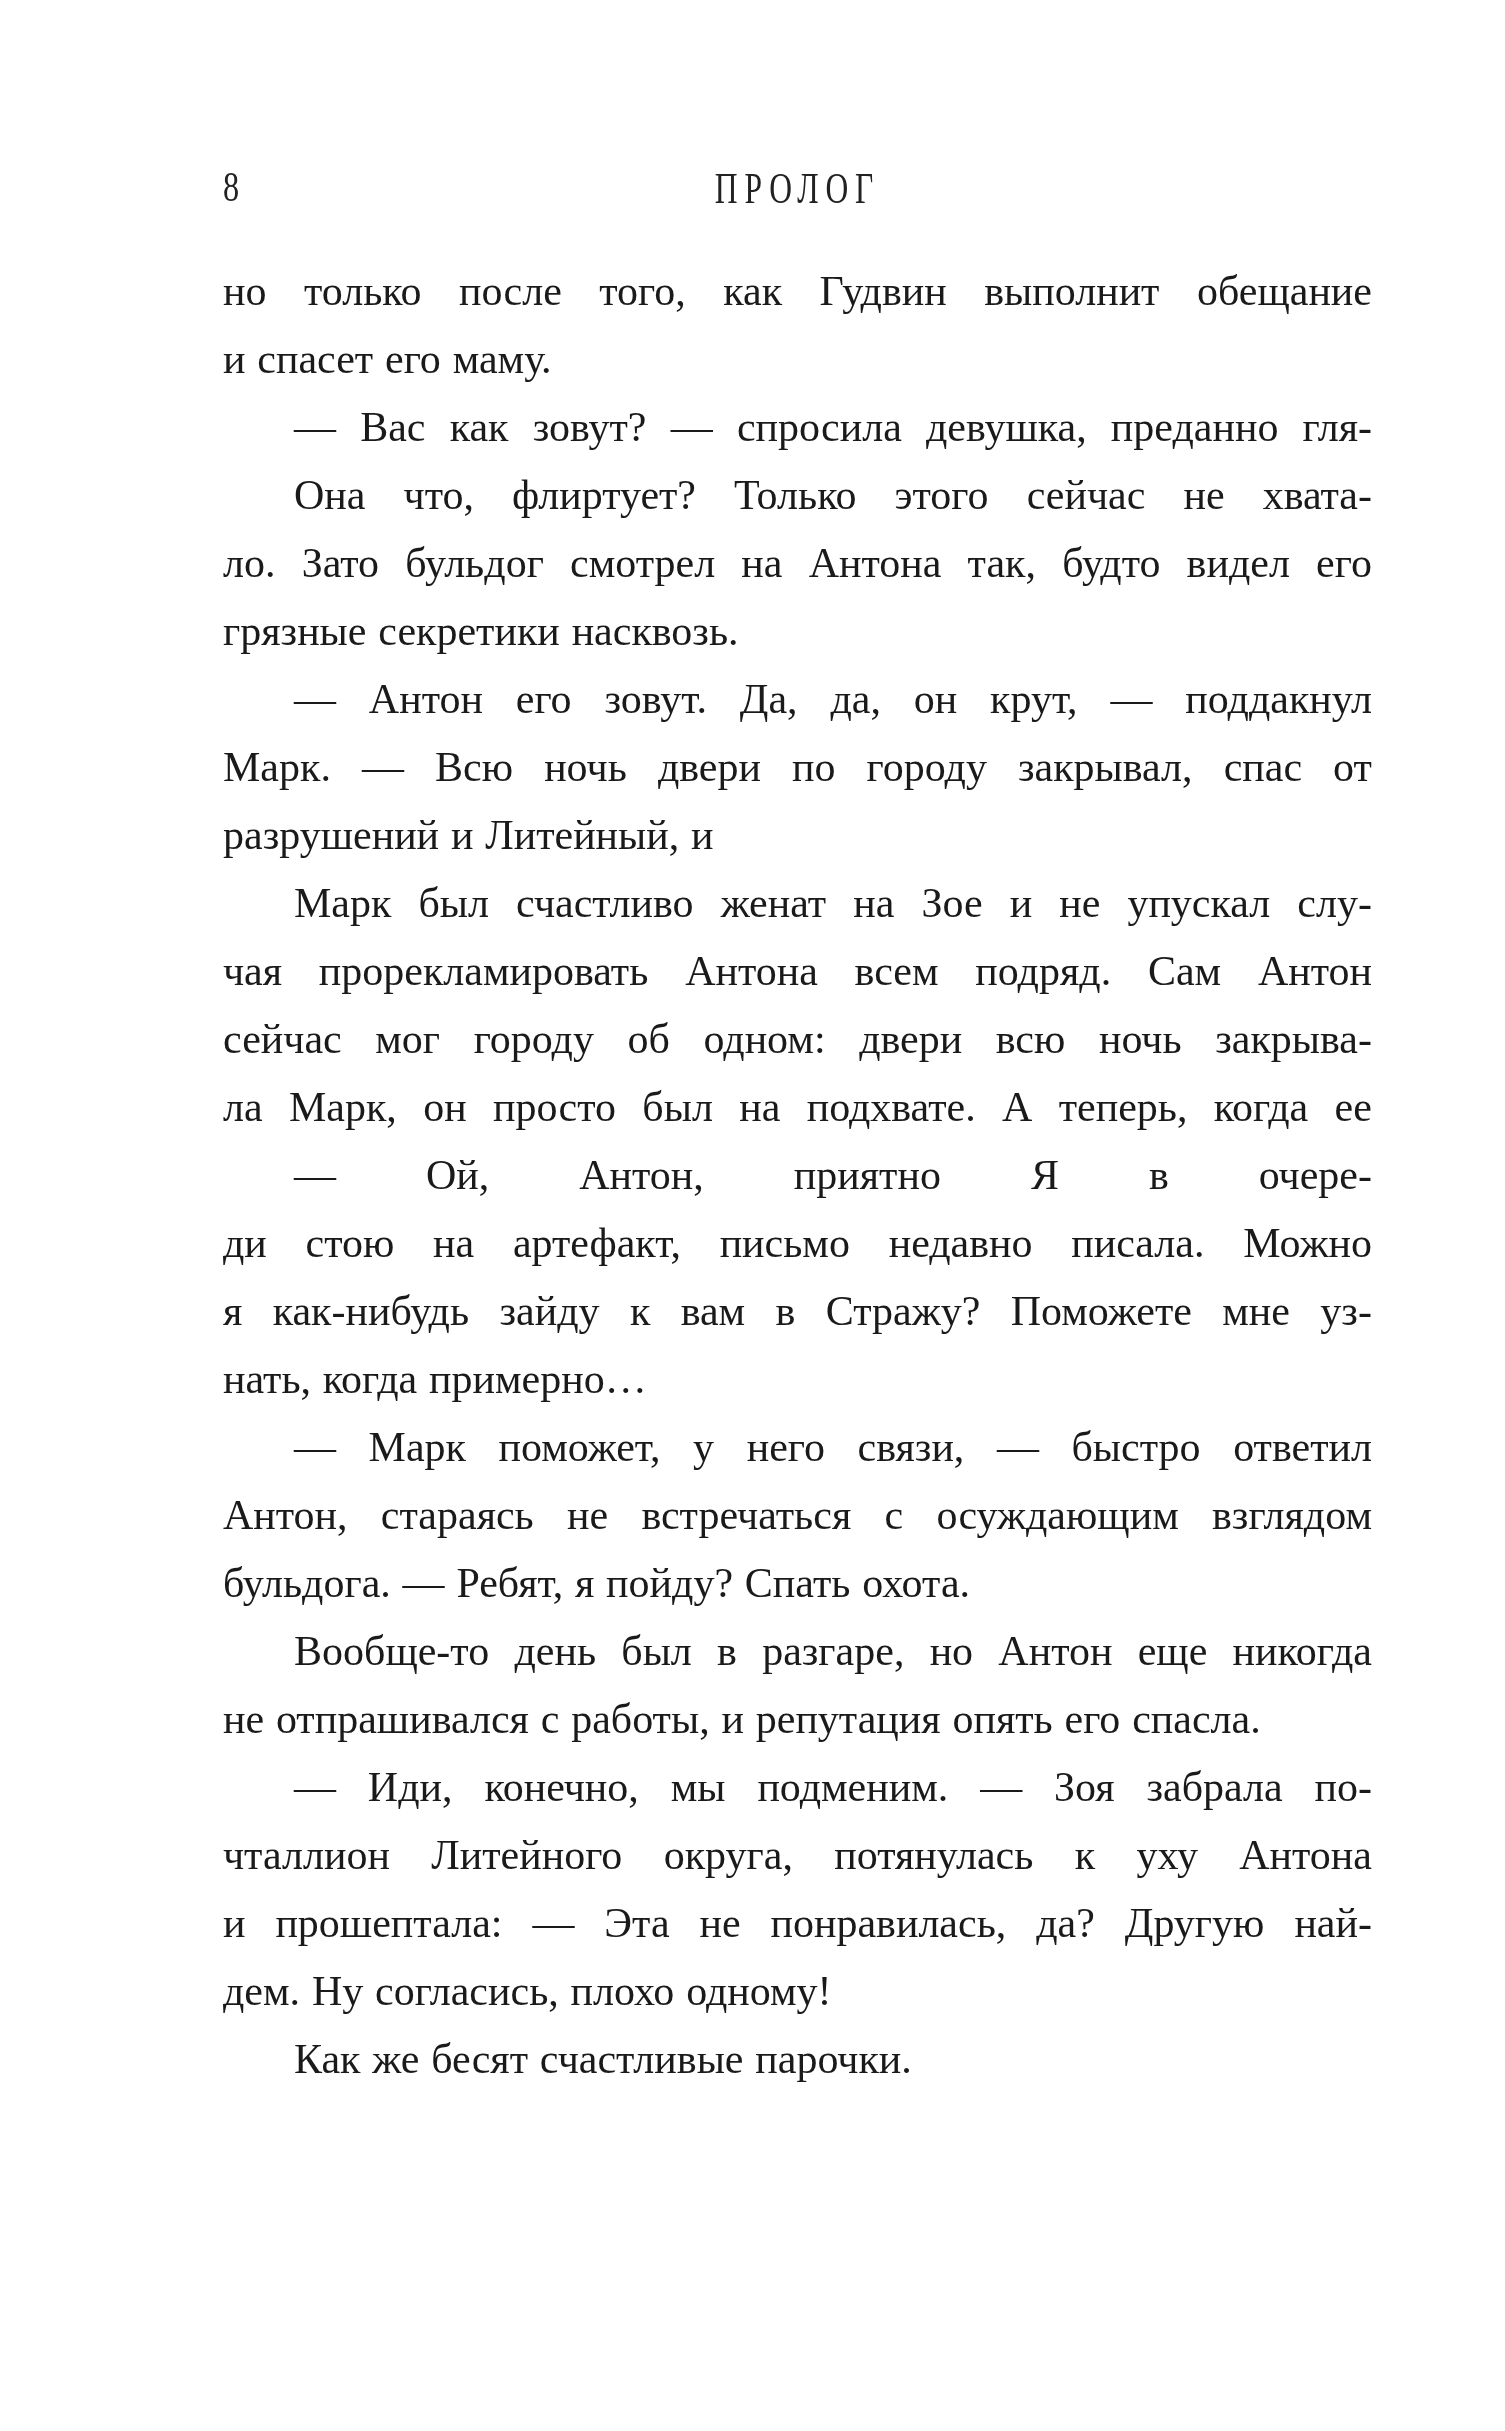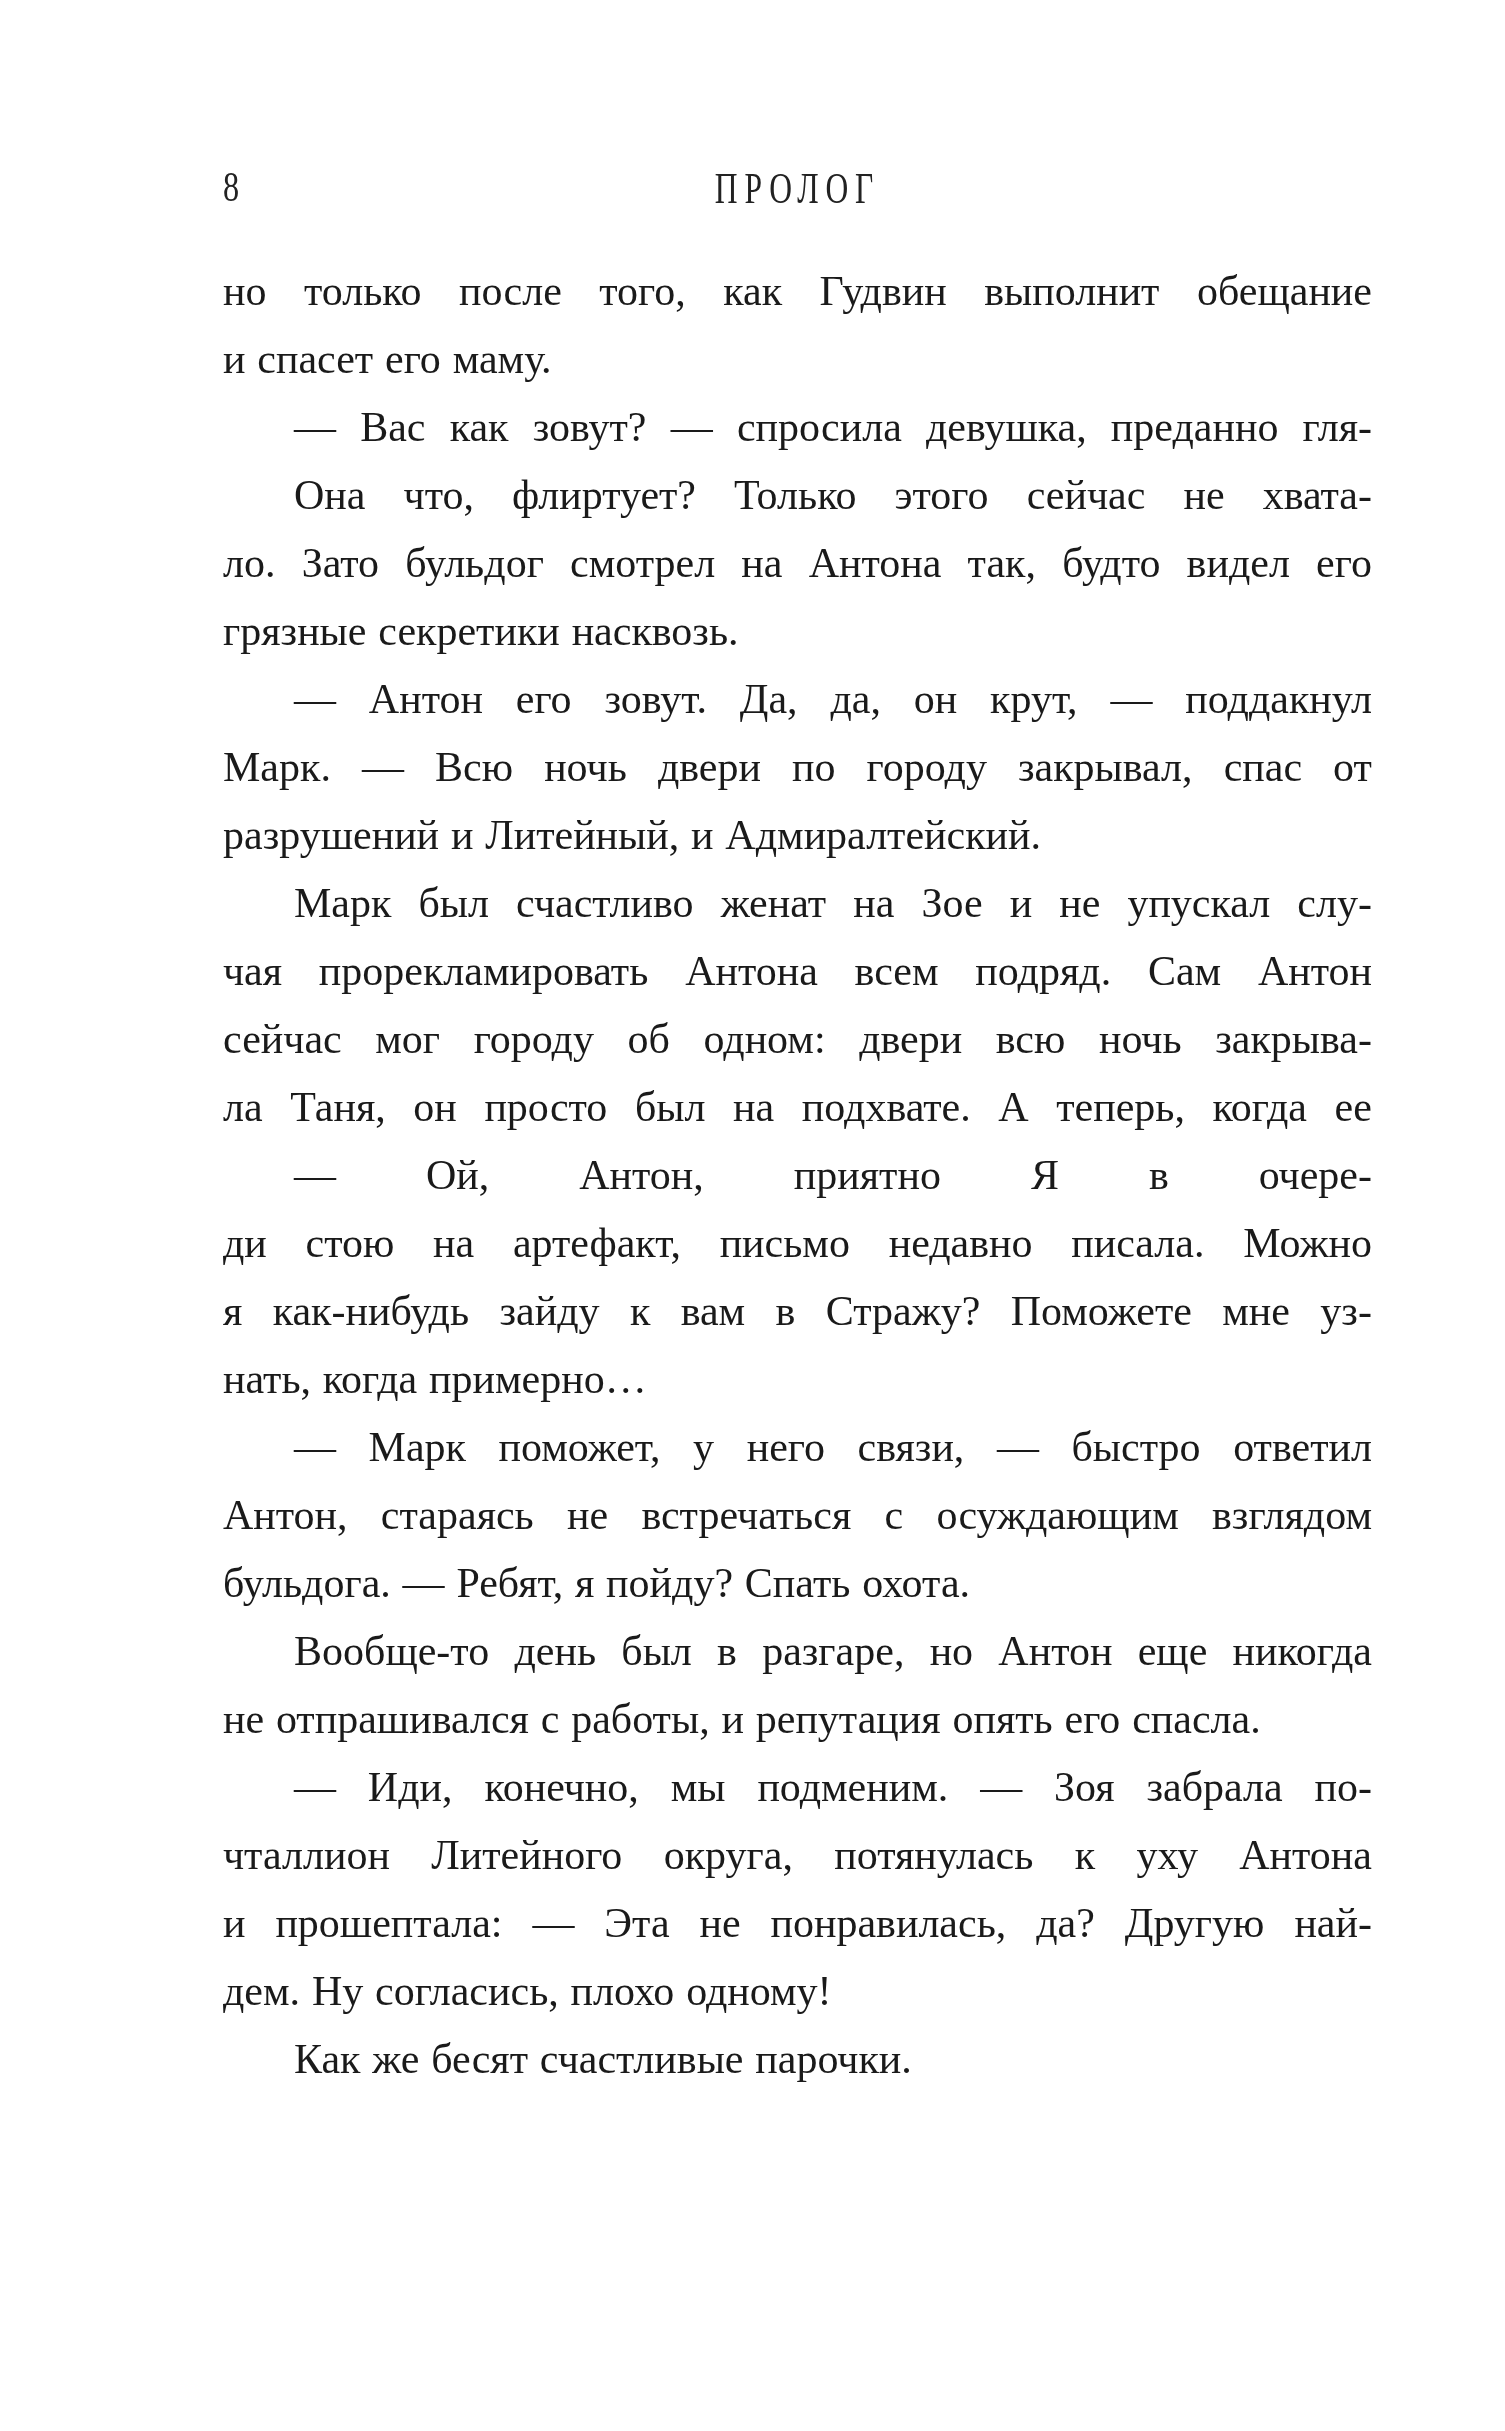--- a/index.html
+++ b/index.html
@@ -97,21 +97,20 @@
       <span>городу</span>
       <span>закрывал,</span>
       <span>спас</span>
       <span>от</span>
     </div>
     <div class="lw left">
       <span>разрушений</span>
       <span>и</span>
       <span>Литейный,</span>
       <span>и</span>
-      <span>Адмиралтейский.</span>
     </div>
     <div class="lw ind">
       <span>Марк</span>
       <span>был</span>
       <span>счастливо</span>
       <span>женат</span>
       <span>на</span>
       <span>Зое</span>
       <span>и</span>
       <span>не</span>
@@ -133,21 +132,21 @@
       <span>городу</span>
       <span>об</span>
       <span>одном:</span>
       <span>двери</span>
       <span>всю</span>
       <span>ночь</span>
       <span>закрыва-</span>
     </div>
     <div class="lw">
       <span>ла</span>
-      <span>Таня,</span>
+      <span>Марк,</span>
       <span>он</span>
       <span>просто</span>
       <span>был</span>
       <span>на</span>
       <span>подхвате.</span>
       <span>А</span>
       <span>теперь,</span>
       <span>когда</span>
       <span>ее</span>
     </div>

